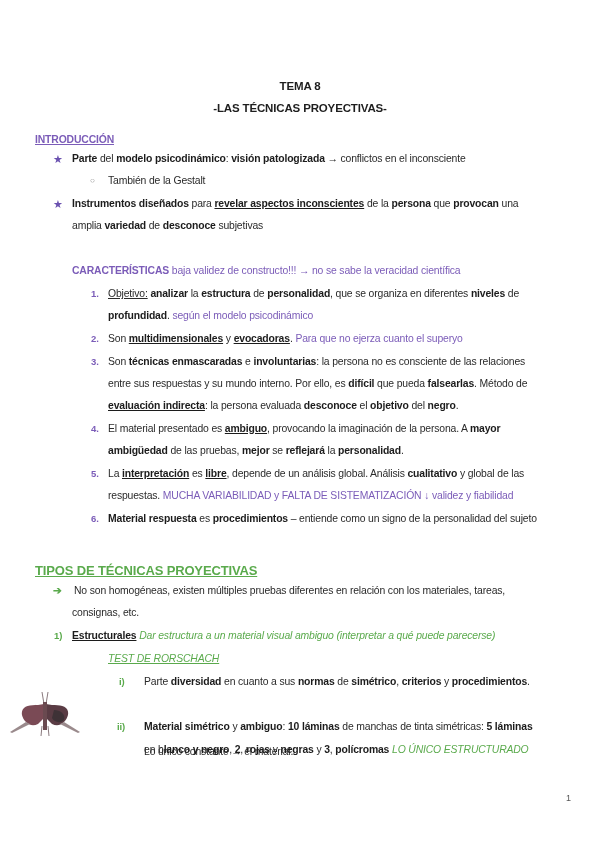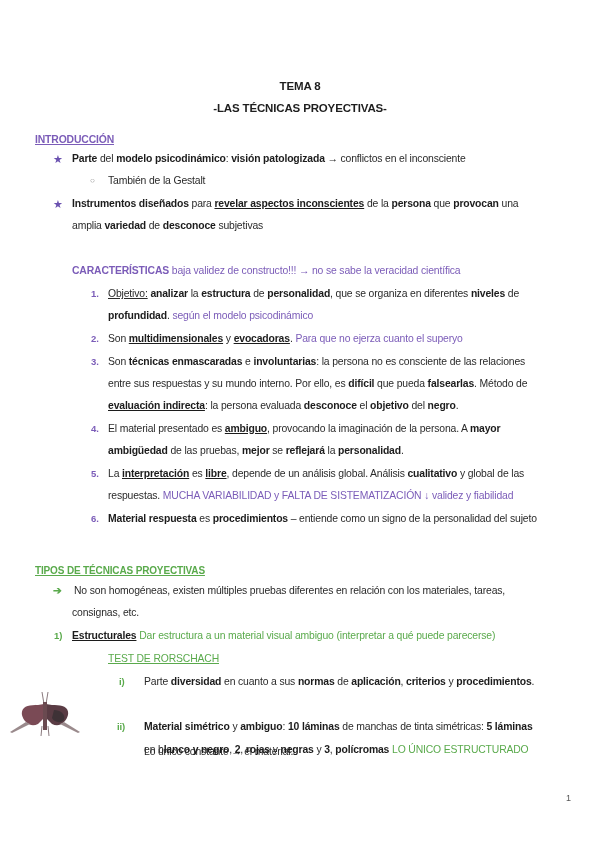--- a/index.html
+++ b/index.html
@@ -8,23 +8,23 @@
       position: relative;
       font-family: "Liberation Sans", sans-serif;
       font-size: 10.4px;
       color: #2a2a2a;
       letter-spacing: -0.15px;
     }
     .page { position: absolute; left: 0; top: 0; width: 560px; height: 848px; }
     .line { position: absolute; white-space: nowrap; line-height: 14px; }
     .title { left: 0; width: 600px; text-align: center; font-weight: bold; font-size: 11.5px; color: #1e1e1e; }
     .sec-purple { color: #7b5cb8; text-decoration: underline; font-weight: bold; font-size: 10.4px; }
-    .sec-green { color: #5aaa4c; text-decoration: underline; font-weight: bold; font-size: 10px; }
+    .sec-green { color: #5aaa4c; text-decoration: underline; font-weight: bold; font-size: 13px; }
     .purple { color: #7b5cb8; }
-    .green { color: #5aaa4c; }
+    .green { color: #5aaa4c; font-style: italic; }
     b { font-weight: bold; color: #1c1c1c; }
     u { text-decoration: underline; }
     .marker { position: absolute; line-height: 14px; }
     .star { color: #6b52b0; font-size: 11px; }
     .circle { color: #8a8a8a; font-size: 8px; }
     .num-purple { color: #7b5cb8; font-weight: bold; font-size: 9.5px; }
     .num-green { color: #5aaa4c; font-weight: bold; font-size: 9.5px; }
     .arrow-green { color: #5aaa4c; font-weight: bold; }
     .inkblot { position: absolute; left: 4px; top: 686px; width: 80px; height: 56px; }
     .pagenum { position: absolute; left: 566px; top: 793px; font-size: 9px; color: #555; }
@@ -112,21 +112,21 @@
 
   <span class="marker num-green" style="left:54px; top:629px;">1)</span>
   <div class="line" style="left:72px; top:629px;">
     <b><u>Estructurales</u></b><span class="green"> Dar estructura a un material visual ambiguo (interpretar a qué puede parecerse)</span>
   </div>
 
   <div class="line green" style="left:108px; top:652px; text-decoration:underline;">TEST DE RORSCHACH</div>
 
   <span class="marker num-green" style="left:119px; top:675px;">i)</span>
   <div class="line" style="left:144px; top:675px;">
-    <span>Parte </span><b>diversidad</b><span> en cuanto a sus </span><b>normas</b><span> de </span><b>aplicación</b><span>, </span><b>criterios</b><span> y </span><b>procedimientos</b><span>.</span>
+    <span>Parte </span><b>diversidad</b><span> en cuanto a sus </span><b>normas</b><span> de </span><b>simétrico</b><span>, </span><b>criterios</b><span> y </span><b>procedimientos</b><span>.</span>
   </div>
   <div class="line" style="left:144px; top:697px;margin-top:48px;">Lo único constante → el material.</div>
 
   <span class="marker num-green" style="left:117px; top:720px;">ii)</span>
   <div class="line" style="left:144px; top:720px;">
     <b>Material simétrico</b><span> y </span><b>ambiguo</b><span>: </span><b>10 láminas</b><span> de manchas de tinta simétricas: </span><b>5 láminas</b>
   </div>
   <div class="line" style="left:144px; top:743px;">
     <span>en b</span><b>lanco y negro</b><span>, </span><b>2</b><span>, </span><b>rojas</b><span> y </span><b>negras</b><span> y </span><b>3</b><span>, </span><b>polícromas</b><span> </span><span class="green">LO ÚNICO ESTRUCTURADO</span>
   </div>

